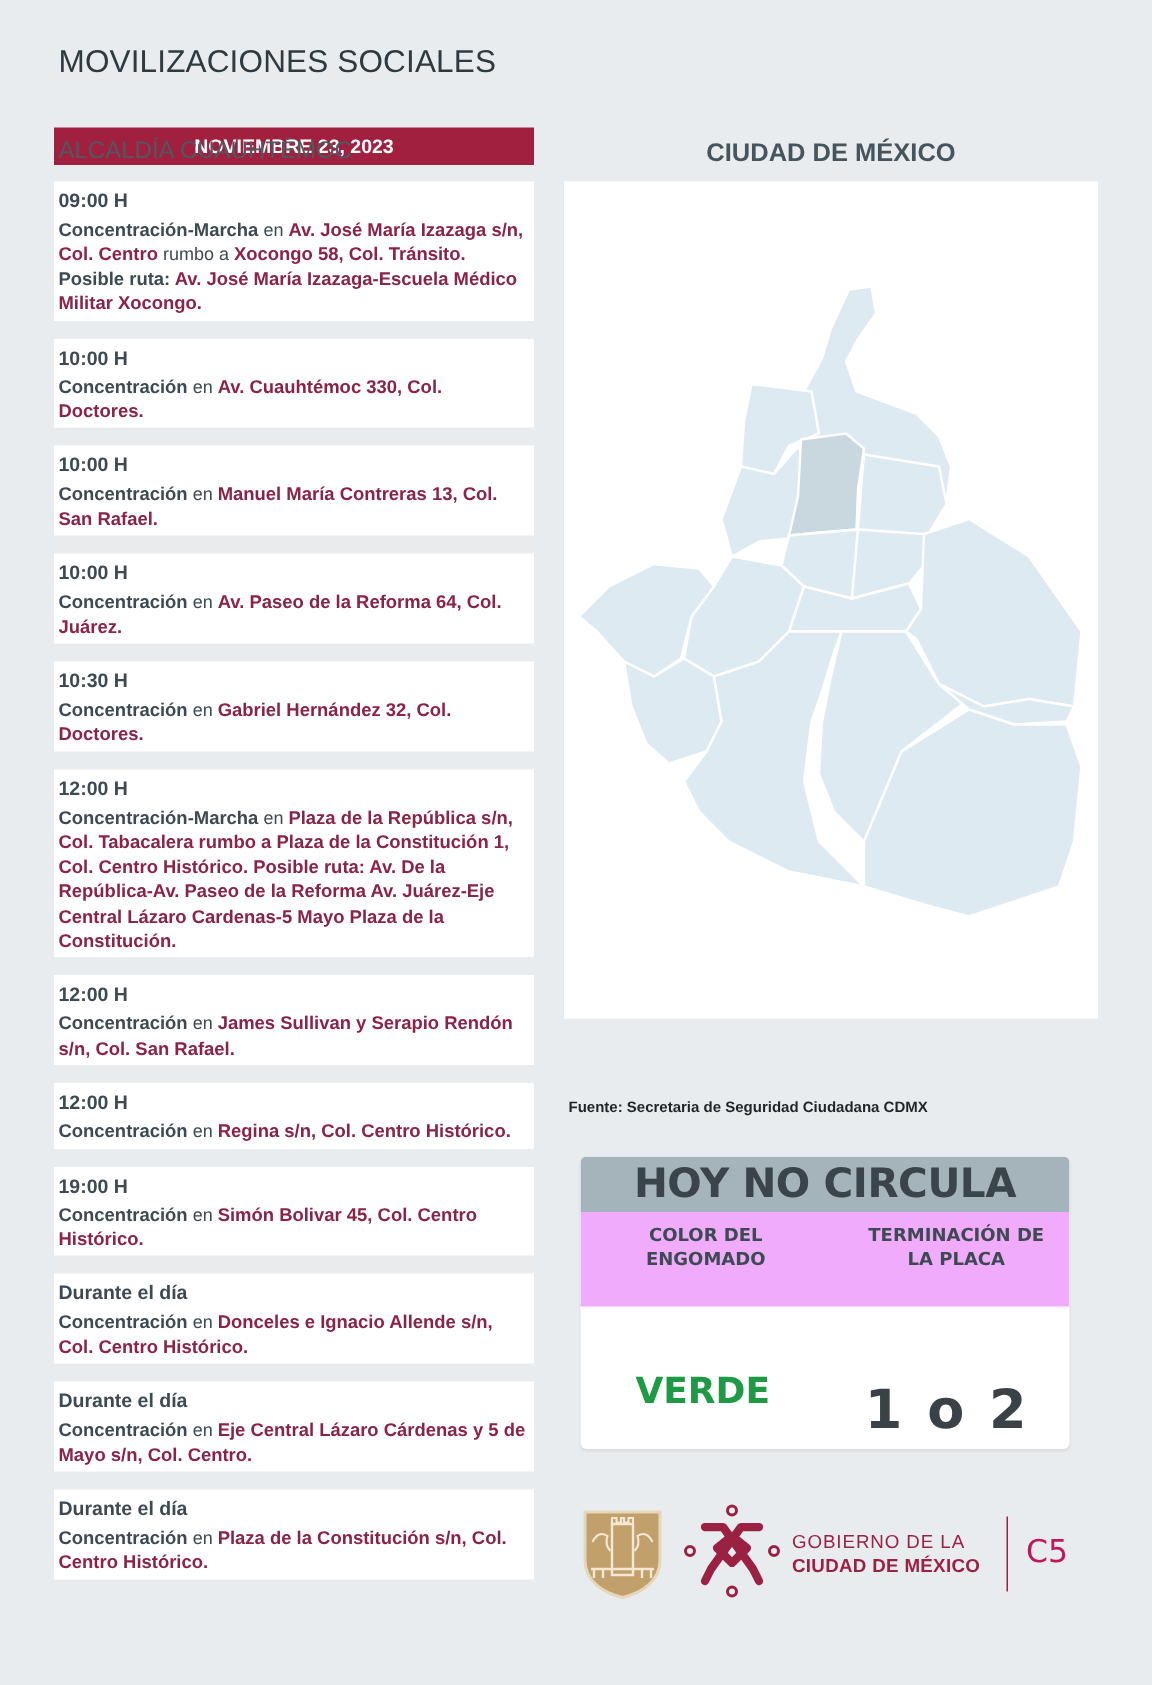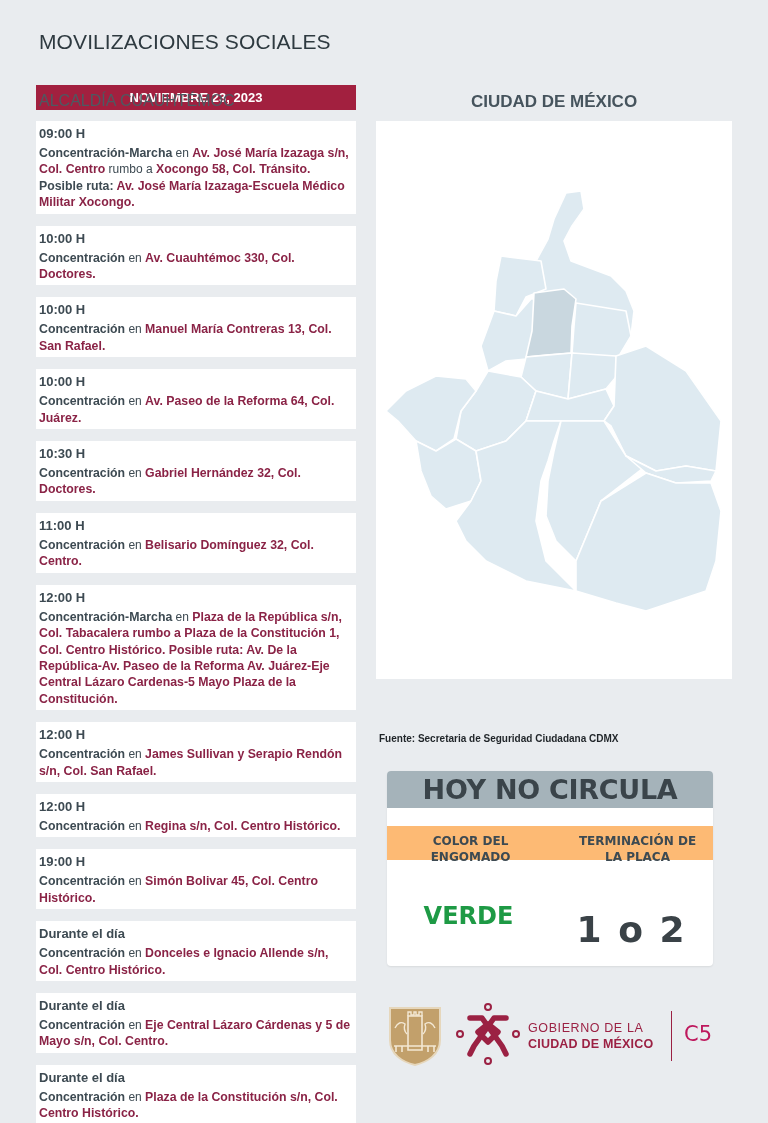--- a/index.html
+++ b/index.html
@@ -23,21 +23,21 @@
                font-weight: bold; font-size: 17px; color: #46545d; }
   .map-panel { position: absolute; left: 376px; top: 121px; width: 356px; height: 558px; background: #fff; }
   .map-panel svg { position: absolute; left: 0; top: 0; }
 
   .source { position: absolute; left: 379px; top: 733px; font-size: 10px; font-weight: bold; color: #1f2428; }
 
   .hnc { position: absolute; left: 387px; top: 771px; width: 326px; height: 195px; background: #fff;
          border-radius: 4px; overflow: hidden; box-shadow: 0 1px 2px rgba(0,0,0,0.08); }
   .hnc-head { height: 37px; background: #a5b3ba; color: #3a444a; font-weight: bold; font-size: 27px;
               text-align: center; line-height: 38px; letter-spacing: -0.3px; font-family: "DejaVu Sans", sans-serif; }
-  .hnc-sub { height: 34px; background: #fdba74; display: flex; margin-top: 18px; }
+  .hnc-sub { height: 63px; background: #f0abfc; display: flex; }
   .hnc-sub div { flex: 1; text-align: center; font-weight: bold; font-size: 12px; color: #3d4a52;
                  line-height: 16px; padding-top: 7px; font-family: "DejaVu Sans", sans-serif; }
   .hnc-body { display: flex; height: 111px; align-items: center; justify-content: space-between; }
   .hnc-body div { flex: 1; text-align: center; font-family: "DejaVu Sans", sans-serif; font-weight: bold; }
   .hnc-color { color: #1e9a45; font-size: 24px; }
   .hnc-plate { color: #3a4247; font-size: 36px; letter-spacing: 2px; margin-top: 28px; }
 
   .logos { position: absolute; left: 388px; top: 1005px; width: 340px; height: 62px; }
   .gob-text { position: absolute; left: 140px; top: 15px; font-size: 12.5px; line-height: 16px; color: #9b2143; letter-spacing: 0.6px; }
   .gob-text .l2 { font-weight: bold; letter-spacing: 0.2px; }
@@ -64,24 +64,20 @@
       <div class="time">10:00 H</div>
       <div class="desc"><span class="kind">Concentración</span><span class="conn"> en </span><span class="place">Manuel María Contreras 13, Col. San Rafael.</span></div>
     </div>
     <div class="card">
       <div class="time">10:00 H</div>
       <div class="desc"><span class="kind">Concentración</span><span class="conn"> en </span><span class="place">Av. Paseo de la Reforma 64, Col. Juárez.</span></div>
     </div>
     <div class="card">
       <div class="time">10:30 H</div>
       <div class="desc"><span class="kind">Concentración</span><span class="conn"> en </span><span class="place">Gabriel Hernández 32, Col. Doctores.</span></div>
-    </div>
-    <div class="card">
-      <div class="time">11:00 H</div>
-      <div class="desc"><span class="kind">Concentración</span><span class="conn"> en </span><span class="place">Belisario Domínguez 32, Col. Centro.</span></div>
     </div>
     <div class="card">
       <div class="time">12:00 H</div>
       <div class="desc"><span class="kind">Concentración-Marcha</span><span class="conn"> en </span><span class="place">Plaza de la República s/n, Col. Tabacalera rumbo a Plaza de la Constitución 1, Col. Centro Histórico. Posible ruta: Av. De la República-Av. Paseo de la Reforma Av. Juárez-Eje Central Lázaro Cardenas-5 Mayo Plaza de la Constitución.</span></div>
     </div>
     <div class="card">
       <div class="time">12:00 H</div>
       <div class="desc"><span class="kind">Concentración</span><span class="conn"> en </span><span class="place">James Sullivan y Serapio Rendón s/n, Col. San Rafael.</span></div>
     </div>
     <div class="card">

